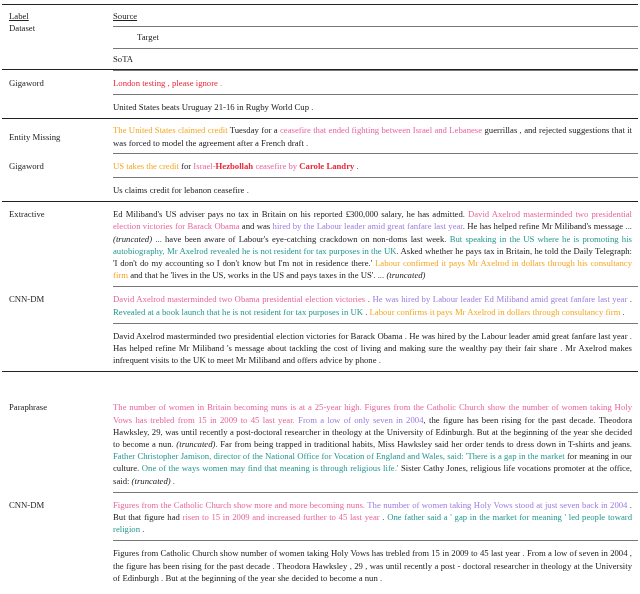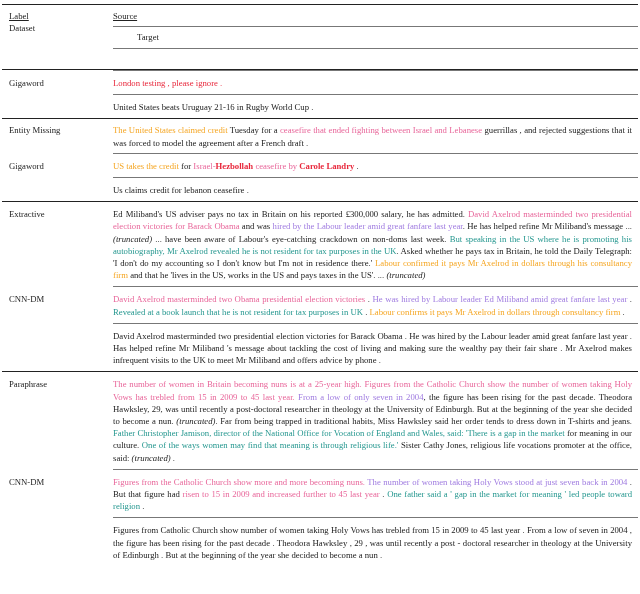--- a/index.html
+++ b/index.html
@@ -33,39 +33,40 @@
     <div class="cell">Source</div>
   </div>
   <div class="sep-in"></div>
   <div class="row" style="padding-top:4px;height:17px;gap:24px;">
     <div class="lbl" style="margin-top:-9px;">Dataset</div>
     <div class="cell">Target</div>
   </div>
   <div class="sep-in"></div>
   <div class="row" style="padding-top:4px;height:16px;">
     <div class="lbl"></div>
+    <div class="cell">SoTA</div>
   </div>
   <div class="thick"></div>
 
   <div id="sections">
       <div>
         <div class="sep-in"></div>
         <div class="row" style="padding: 6px 0px 5px;">
           <div class="lbl">Gigaword</div>
           <div class="cell"><span class="r">London testing , please ignore .</span></div>
         </div>
         <div class="sep-in"></div>
         <div class="row" style="padding: 6px 0px 5px;">
           <div class="lbl"></div>
           <div class="cell"><span>United States beats Uruguay 21-16 in Rugby World Cup .</span></div>
         </div>
       </div>
       <div>
         <div class="thick"></div>
-        <div class="row" style="padding: 5px 0px 4px;">
+        <div class="row" style="padding: 5px 0px 4px; align-items: center;">
           <div class="lbl">Entity Missing</div>
           <div class="cell"><span class="o">The United States claimed credit</span><span> Tuesday for a </span><span class="p">ceasefire that ended fighting between Israel and Lebanese</span><span> guerrillas , and rejected suggestions that it was forced to model the agreement after a French draft .</span></div>
         </div>
         <div class="sep-in"></div>
         <div class="row" style="padding: 6px 0px 5px;">
           <div class="lbl">Gigaword</div>
           <div class="cell"><span class="o">US takes the credit</span><span> for </span><span class="p">Israel-</span><span class="r b">Hezbollah</span><span class="p"> ceasefire by </span><span class="r b">Carole Landry</span><span> .</span></div>
         </div>
         <div class="sep-in"></div>
         <div class="row" style="padding: 6px 0px 5px;">
@@ -85,21 +86,21 @@
           <div class="cell"><span class="p">David Axelrod masterminded two Obama presidential election victories</span><span> . </span><span class="v">He was hired by Labour leader Ed Miliband amid great fanfare last year</span><span> . </span><span class="t">Revealed at a book launch that he is not resident for tax purposes in UK</span><span> . </span><span class="o">Labour confirms it pays Mr Axelrod in dollars through consultancy firm</span><span> .</span></div>
         </div>
         <div class="sep-in"></div>
         <div class="row" style="padding: 6px 0px 5px;">
           <div class="lbl"></div>
           <div class="cell"><span>David Axelrod masterminded two presidential election victories for Barack Obama . He was hired by the Labour leader amid great fanfare last year . Has helped refine Mr Miliband 's message about tackling the cost of living and making sure the wealthy pay their fair share . Mr Axelrod makes infrequent visits to the UK to meet Mr Miliband and offers advice by phone .</span></div>
         </div>
       </div>
       <div>
         <div class="thick"></div>
-        <div class="row" style="padding: 6px 0px 5px;">
+        <div class="row" style="padding: 6px 0px 5px; margin-top: 23px;">
           <div class="lbl">Paraphrase</div>
           <div class="cell"><span class="p">The number of women in Britain becoming nuns is at a 25-year high. Figures from the Catholic Church show the number of women taking Holy Vows has trebled from 15 in 2009 to 45 last year.</span><span> </span><span class="v">From a low of only seven in 2004</span><span>, the figure has been rising for the past decade. Theodora Hawksley, 29, was until recently a post-doctoral researcher in theology at the University of Edinburgh. But at the beginning of the year she decided to become a nun. </span><span class="i">(truncated)</span><span>. Far from being trapped in traditional habits, Miss Hawksley said her order tends to dress down in T-shirts and jeans. </span><span class="t">Father Christopher Jamison, director of the National Office for Vocation of England and Wales, said: 'There is a gap in the market</span><span> for meaning in our culture. </span><span class="t">One of the ways women may find that meaning is through religious life.'</span><span> Sister Cathy Jones, religious life vocations promoter at the office, said: </span><span class="i">(truncated)</span><span> .</span></div>
         </div>
         <div class="sep-in"></div>
         <div class="row" style="padding: 6px 0px 5px;">
           <div class="lbl">CNN-DM</div>
           <div class="cell"><span class="p">Figures from the Catholic Church show more and more becoming nuns.</span><span> </span><span class="v">The number of women taking Holy Vows stood at just seven back in 2004</span><span> . But that figure had </span><span class="p">risen to 15 in 2009 and increased further to 45 last year</span><span> . </span><span class="t">One father said a ' gap in the market for meaning ' led people toward religion</span><span> .</span></div>
         </div>
         <div class="sep-in"></div>
         <div class="row" style="padding: 6px 0px 5px;">

